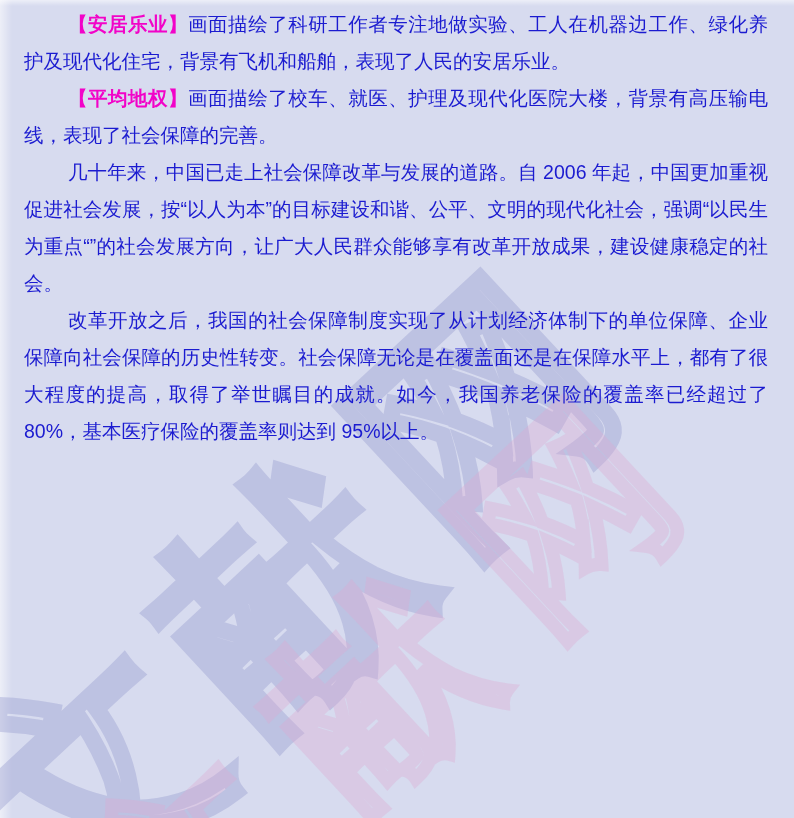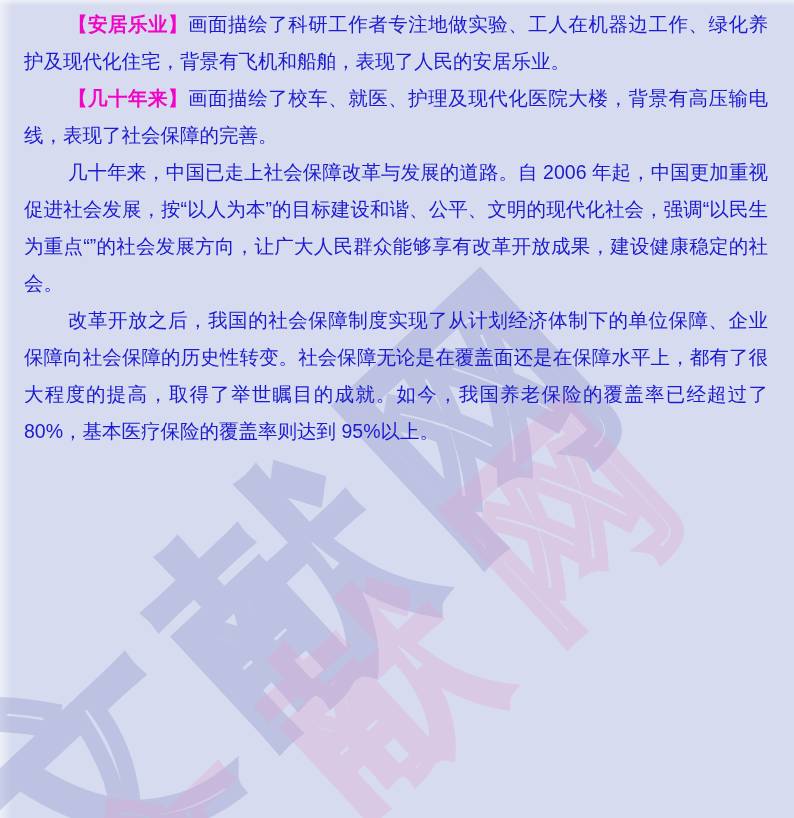--- a/index.html
+++ b/index.html
@@ -80,20 +80,20 @@
 
   <div class="watermark wm-purple">文献网</div>
   <div class="watermark wm-pink">文献网</div>
 
   <div class="content">
 
     <p><span class="section-label">【安居乐业】</span><span>画面描绘了科研工作者专注地做实验、工人在机器边工作、绿化养护及现代化住宅，背景有飞机和船舶，表现了人民的安居乐业。</span></p>
 
 
 
-    <p><span class="section-label">【几十年来】</span><span>画面描绘了校车、就医、护理及现代化医院大楼，背景有高压输电线，表现了社会保障的完善。</span></p>
+    <p><span class="section-label">【平均地权】</span><span>画面描绘了校车、就医、护理及现代化医院大楼，背景有高压输电线，表现了社会保障的完善。</span></p>
 
     <p><span>几十年来，中国已走上社会保障改革与发展的道路。自 2006 年起，中国更加重视促进社会发展，按“以人为本”的目标建设和谐、公平、文明的现代化社会，强调“以民生为重点“”的社会发展方向，让广大人民群众能够享有改革开放成果，建设健康稳定的社会。</span></p>
 
     <p><span>改革开放之后，我国的社会保障制度实现了从计划经济体制下的单位保障、企业保障向社会保障的历史性转变。社会保障无论是在覆盖面还是在保障水平上，都有了很大程度的提高，取得了举世瞩目的成就。如今，我国养老保险的覆盖率已经超过了 80%，基本医疗保险的覆盖率则达到 95%以上。</span></p>
 
   </div>
 </div>
 
 </body></html>

